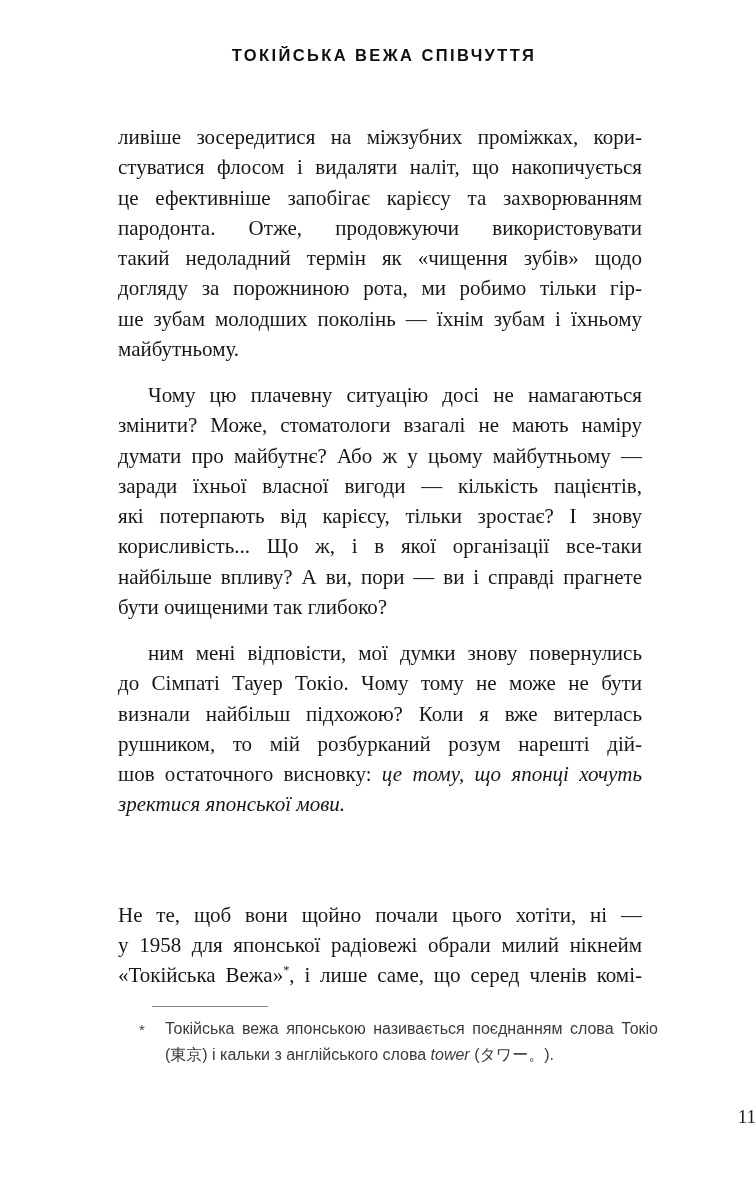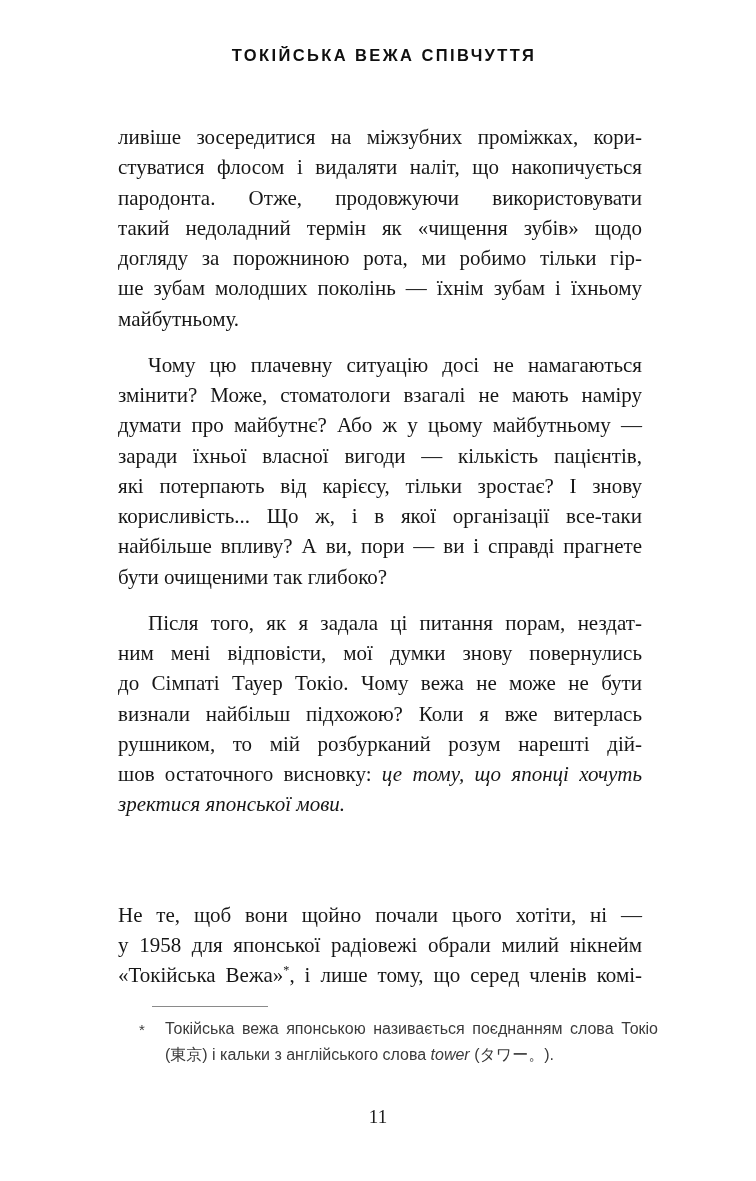--- a/index.html
+++ b/index.html
@@ -63,66 +63,66 @@
   .footnote-marker {
     position: absolute;
     left: 37px; top: 11px;
     font-size: 15px;
     color: #3a3a3a;
   }
   .footnote-text { margin-left: 63px; }
   .page-number {
     position: absolute;
     top: 1106px; left: 0; right: 0;
-    text-align: center;
+    text-align: right;
     font-size: 19px;
     color: #1c1c1c;
     font-family: "Liberation Serif", serif;
   }
 </style>
 </head>
 <body>
 
 <div class="running-header">ТОКІЙСЬКА ВЕЖА СПІВЧУТТЯ</div>
 
 <div class="column">
   <div id="body-text">
       <div class="par">
         <div class="line"><span>ливіше зосередитися на міжзубних проміжках, кори-</span></div>
         <div class="line"><span>стуватися флосом і видаляти наліт, що накопичується</span></div>
+        <div class="line"><span>це ефективніше запобігає карієсу та захворюванням</span></div>
         <div class="line"><span>пародонта. Отже, продовжуючи використовувати</span></div>
         <div class="line"><span>такий недоладний термін як «чищення зубів» щодо</span></div>
         <div class="line"><span>догляду за порожниною рота, ми робимо тільки гір-</span></div>
         <div class="line"><span>ше зубам молодших поколінь — їхнім зубам і їхньому</span></div>
         <div class="line last"><span>майбутньому.</span></div>
       </div>
       <div class="par indent">
         <div class="line"><span>Чому цю плачевну ситуацію досі не намагаються</span></div>
         <div class="line"><span>змінити? Може, стоматологи взагалі не мають наміру</span></div>
         <div class="line"><span>думати про майбутнє? Або ж у цьому майбутньому —</span></div>
         <div class="line"><span>заради їхньої власної вигоди — кількість пацієнтів,</span></div>
         <div class="line"><span>які потерпають від карієсу, тільки зростає? І знову</span></div>
         <div class="line"><span>корисливість... Що ж, і в якої організації все-таки</span></div>
         <div class="line"><span>найбільше впливу? А ви, пори — ви і справді прагнете</span></div>
         <div class="line last"><span>бути очищеними так глибоко?</span></div>
       </div>
       <div class="par indent">
-        <div class="line"><span>Після того, як я задала ці питання порам, нездат-</span></div>
         <div class="line"><span>ним мені відповісти, мої думки знову повернулись</span></div>
-        <div class="line"><span>до Сімпаті Тауер Токіо. Чому вежа не може не бути</span></div>
+        <div class="line"><span>до Сімпаті Тауер Токіо. Чому тому не може не бути</span></div>
         <div class="line"><span>визнали найбільш підхожою? Коли я вже витерлась</span></div>
         <div class="line"><span>рушником, то мій розбурканий розум нарешті дій-</span></div>
         <div class="line"><span>шов остаточного висновку: </span><span class="it">це тому, що японці хочуть</span></div>
         <div class="line last"><span class="it">зректися японської мови.</span></div>
       </div>
       <div class="section-gap"></div>
       <div class="par">
         <div class="line"><span>Не те, щоб вони щойно почали цього хотіти, ні —</span></div>
         <div class="line"><span>у 1958 для японської радіовежі обрали милий нікнейм</span></div>
-        <div class="line"><span>«Токійська Вежа»</span><sup class="fnref">*</sup><span>, і лише тому, що серед членів комі-</span></div>
+        <div class="line"><span>«Токійська Вежа»</span><sup class="fnref">*</sup><span>, і лише саме, що серед членів комі-</span></div>
       </div>
     </div>
 
   <div class="footnote">
     <hr class="footnote-divider">
     <span class="footnote-marker">*</span>
     <div class="footnote-text" id="footnote-text">
         <div class="line"><span>Токійська вежа японською називається поєднанням слова Токіо</span></div>
         <div class="line last"><span>(東京) і кальки з англійського слова </span><span class="it">tower</span><span> (タワー。).</span></div>
       </div>

